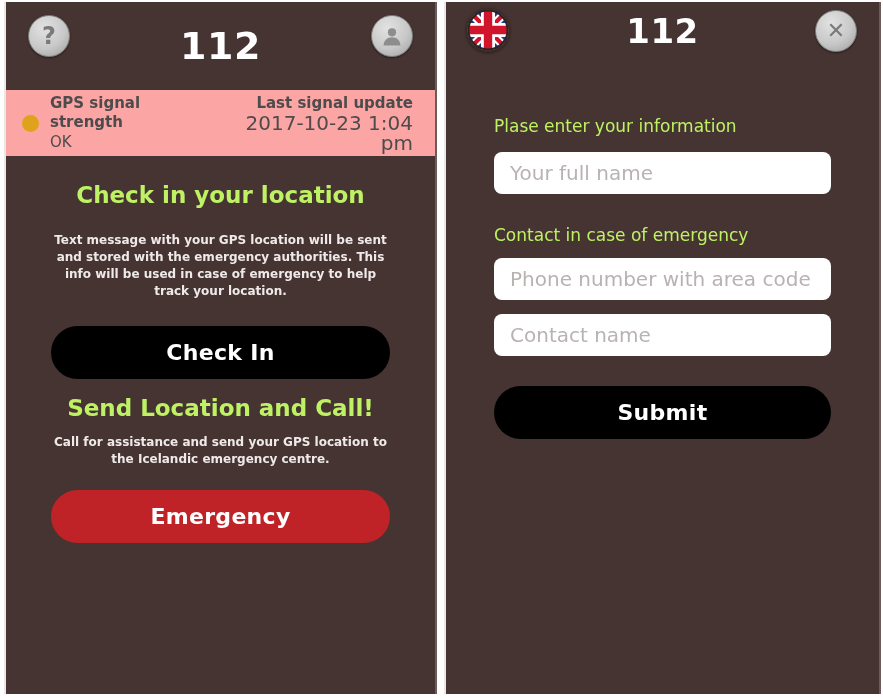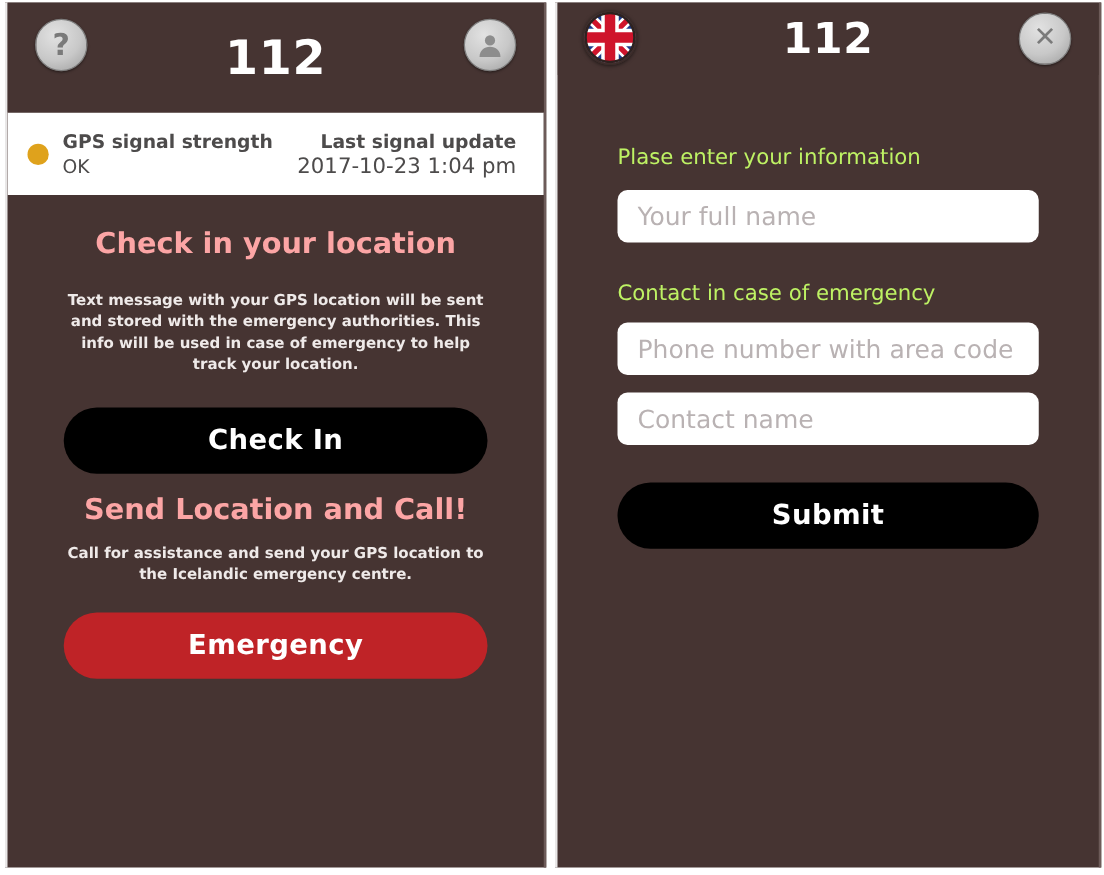--- a/index.html
+++ b/index.html
@@ -109,21 +109,21 @@
     border-radius: 50%;
     overflow: hidden;
     border: 1px solid #3a2b29;
     box-shadow: 0 1px 3px rgba(0,0,0,0.5);
     cursor: pointer;
   }
   .flag-btn svg { display: block; }
 
   
   .gps-bar {
-    background: #ffffff;
+    background: #fca5a5;
     height: 66px;
     display: flex;
     align-items: center;
     padding: 0 22px 0 16px;
     box-sizing: border-box;
     justify-content: space-between;
   }
   .gps-left {
     display: flex;
     align-items: center;
@@ -150,31 +150,31 @@
   }
   .gps-right { text-align: right; }
   .gps-right .gps-label {
     color: #4d4b4b;
     font-size: 15px;
     font-weight: bold;
     line-height: 19px;
   }
   .gps-right .gps-value {
     color: #4d4b4b;
-    font-size: 17px;
+    font-size: 20px;
     font-weight: normal;
     line-height: 20px;
   }
 
   
   .content {
     padding: 0 45px;
   }
   .section-title {
-    color: #fca5a5;
+    color: #bef264;
     font-size: 23px;
     font-weight: bold;
     text-align: center;
     line-height: 1.2;
   }
   .sec1-title { margin-top: 26px; }
   .sec2-title { margin-top: 16px; }
 
   .section-desc {
     color: #efeae9;

